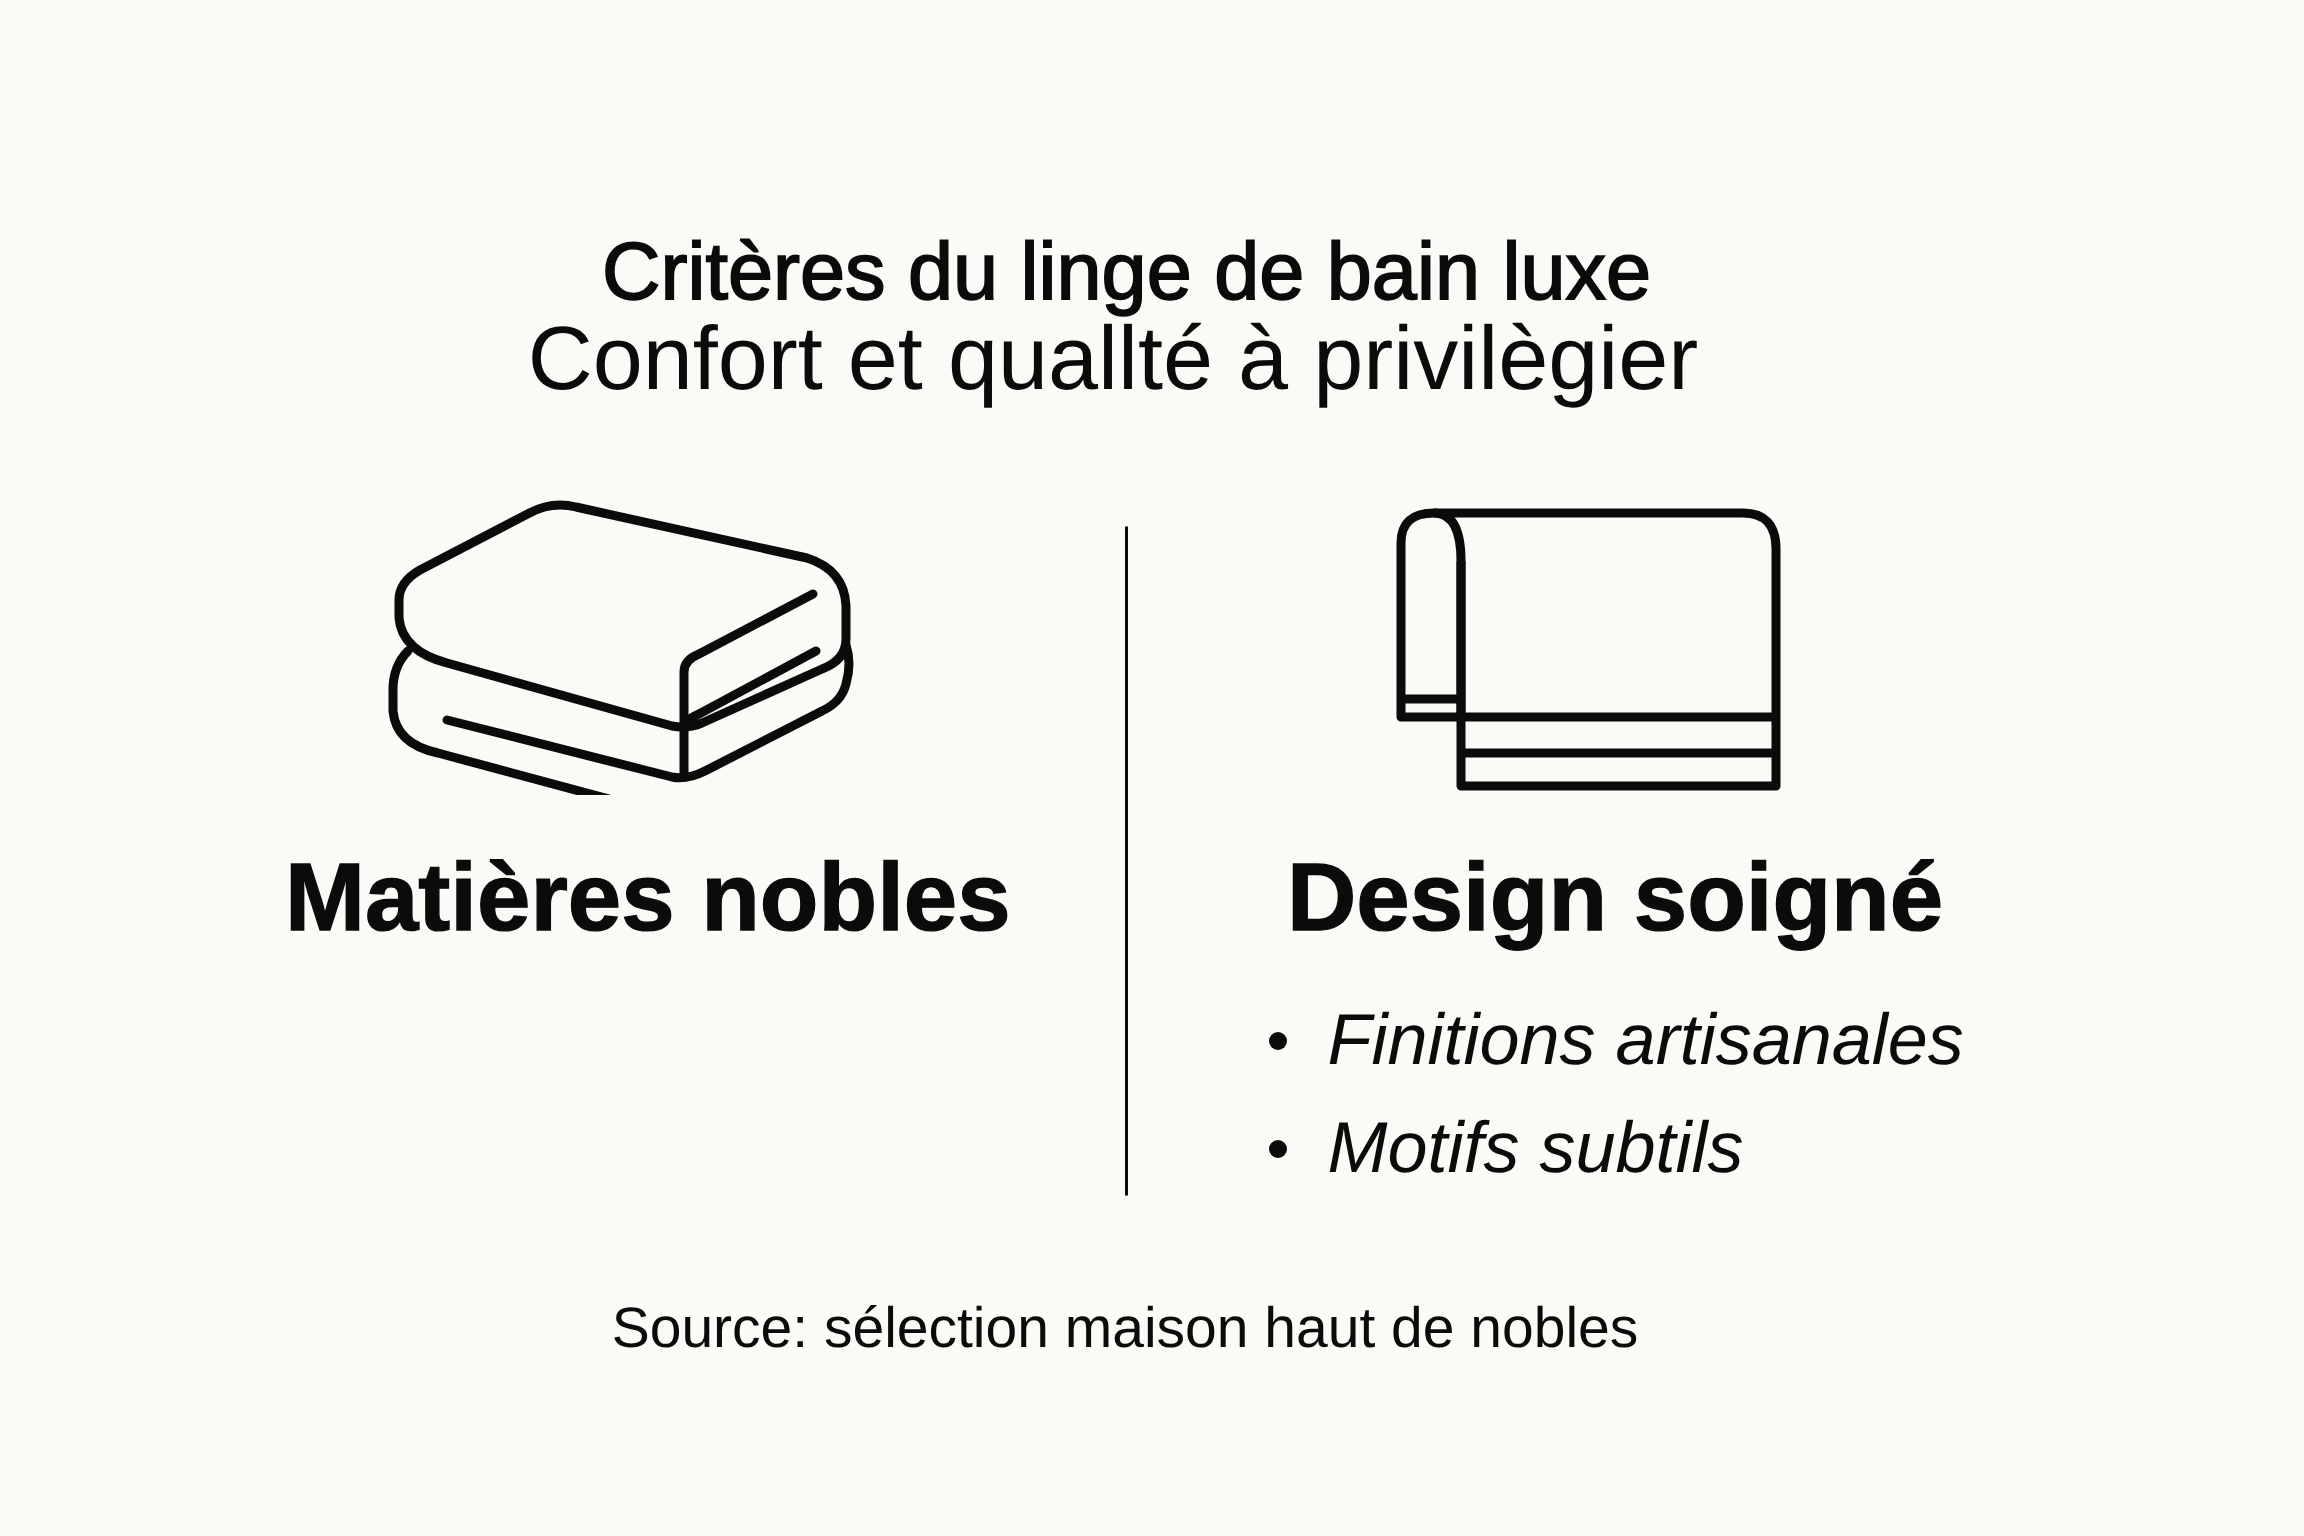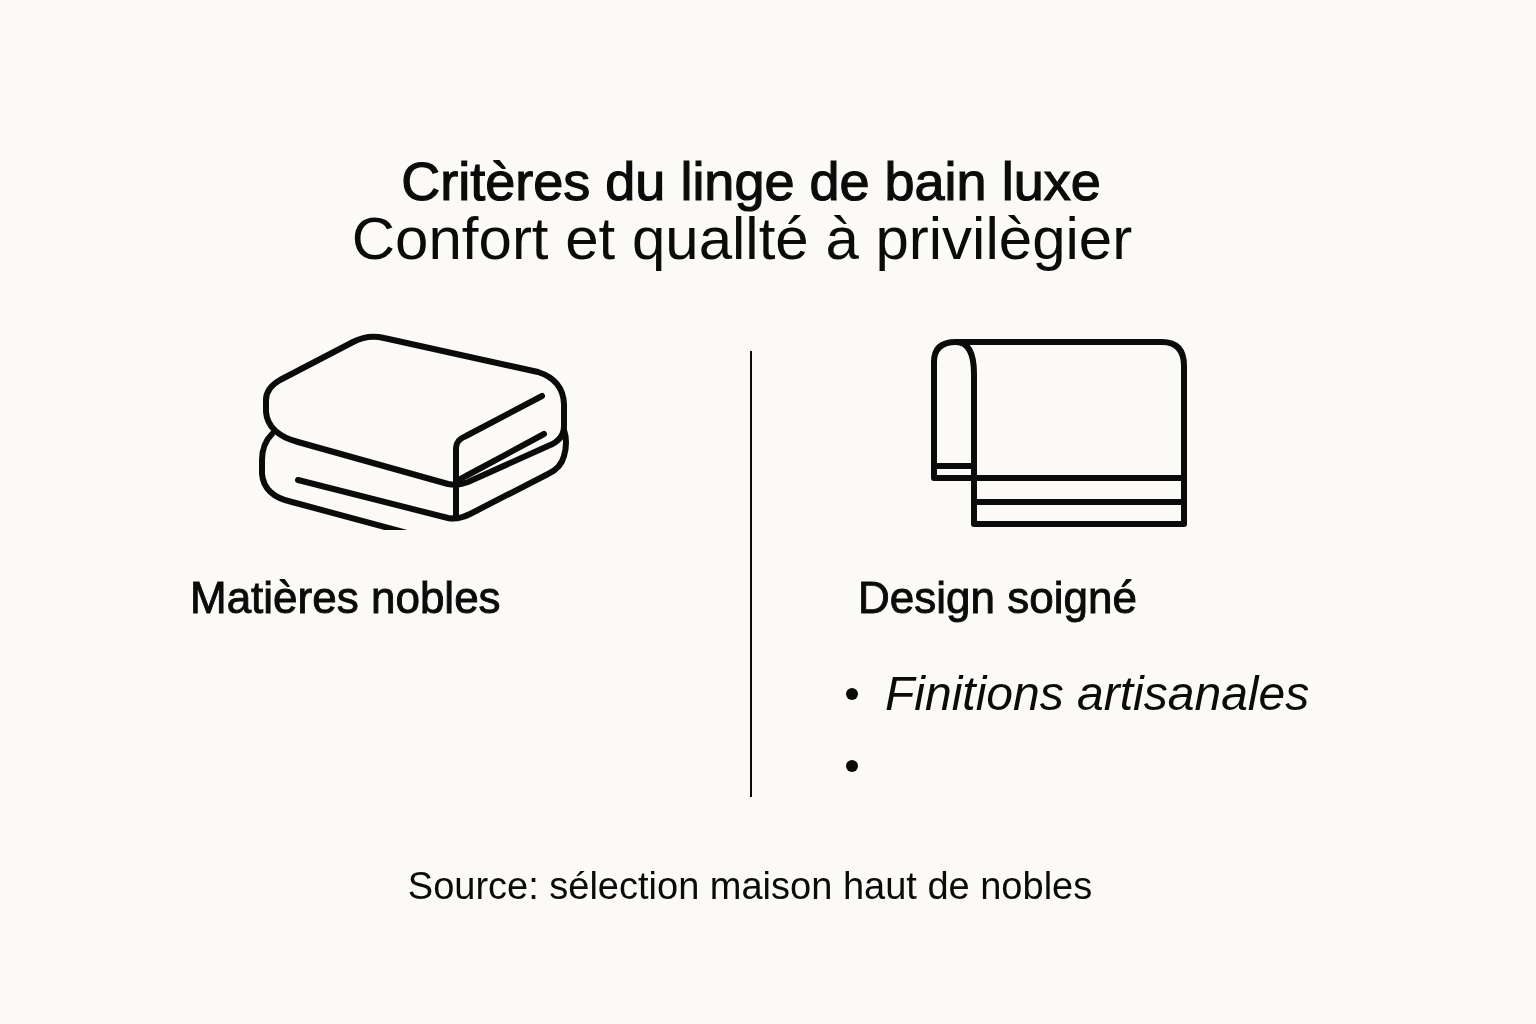--- a/index.html
+++ b/index.html
@@ -55,23 +55,23 @@
       height: 200px;
     }
     .icon-hanging {
       left: 926px;
       top: 334px;
       width: 268px;
       height: 198px;
     }
     .section-title {
       position: absolute;
-      font-size: 44px;
+      font-size: 64px;
       line-height: 64px;
-      font-weight: 400;
+      font-weight: 700;
       -webkit-text-stroke: 0.9px #0b0b0b;
       white-space: nowrap;
     }
     .st-left { left: 190px; top: 566px; }
     .st-right { left: 858px; top: 566px; text-align: right; }
     .list {
       position: absolute;
       margin: 0;
       padding: 0;
       list-style: none;
@@ -138,16 +138,17 @@
 </ul>
 
 <div class="section-title st-right">Design soigné</div>
 <ul class="list list-right">
   <li class="list-item">
     <span class="bullet"></span>
     <span>Finitions artisanales</span>
   </li>
   <li class="list-item">
     <span class="bullet"></span>
+    <span>Motifs subtils</span>
   </li>
 </ul>
 
 <div class="source">Source: sélection maison haut de nobles</div>
 
 </body></html>

